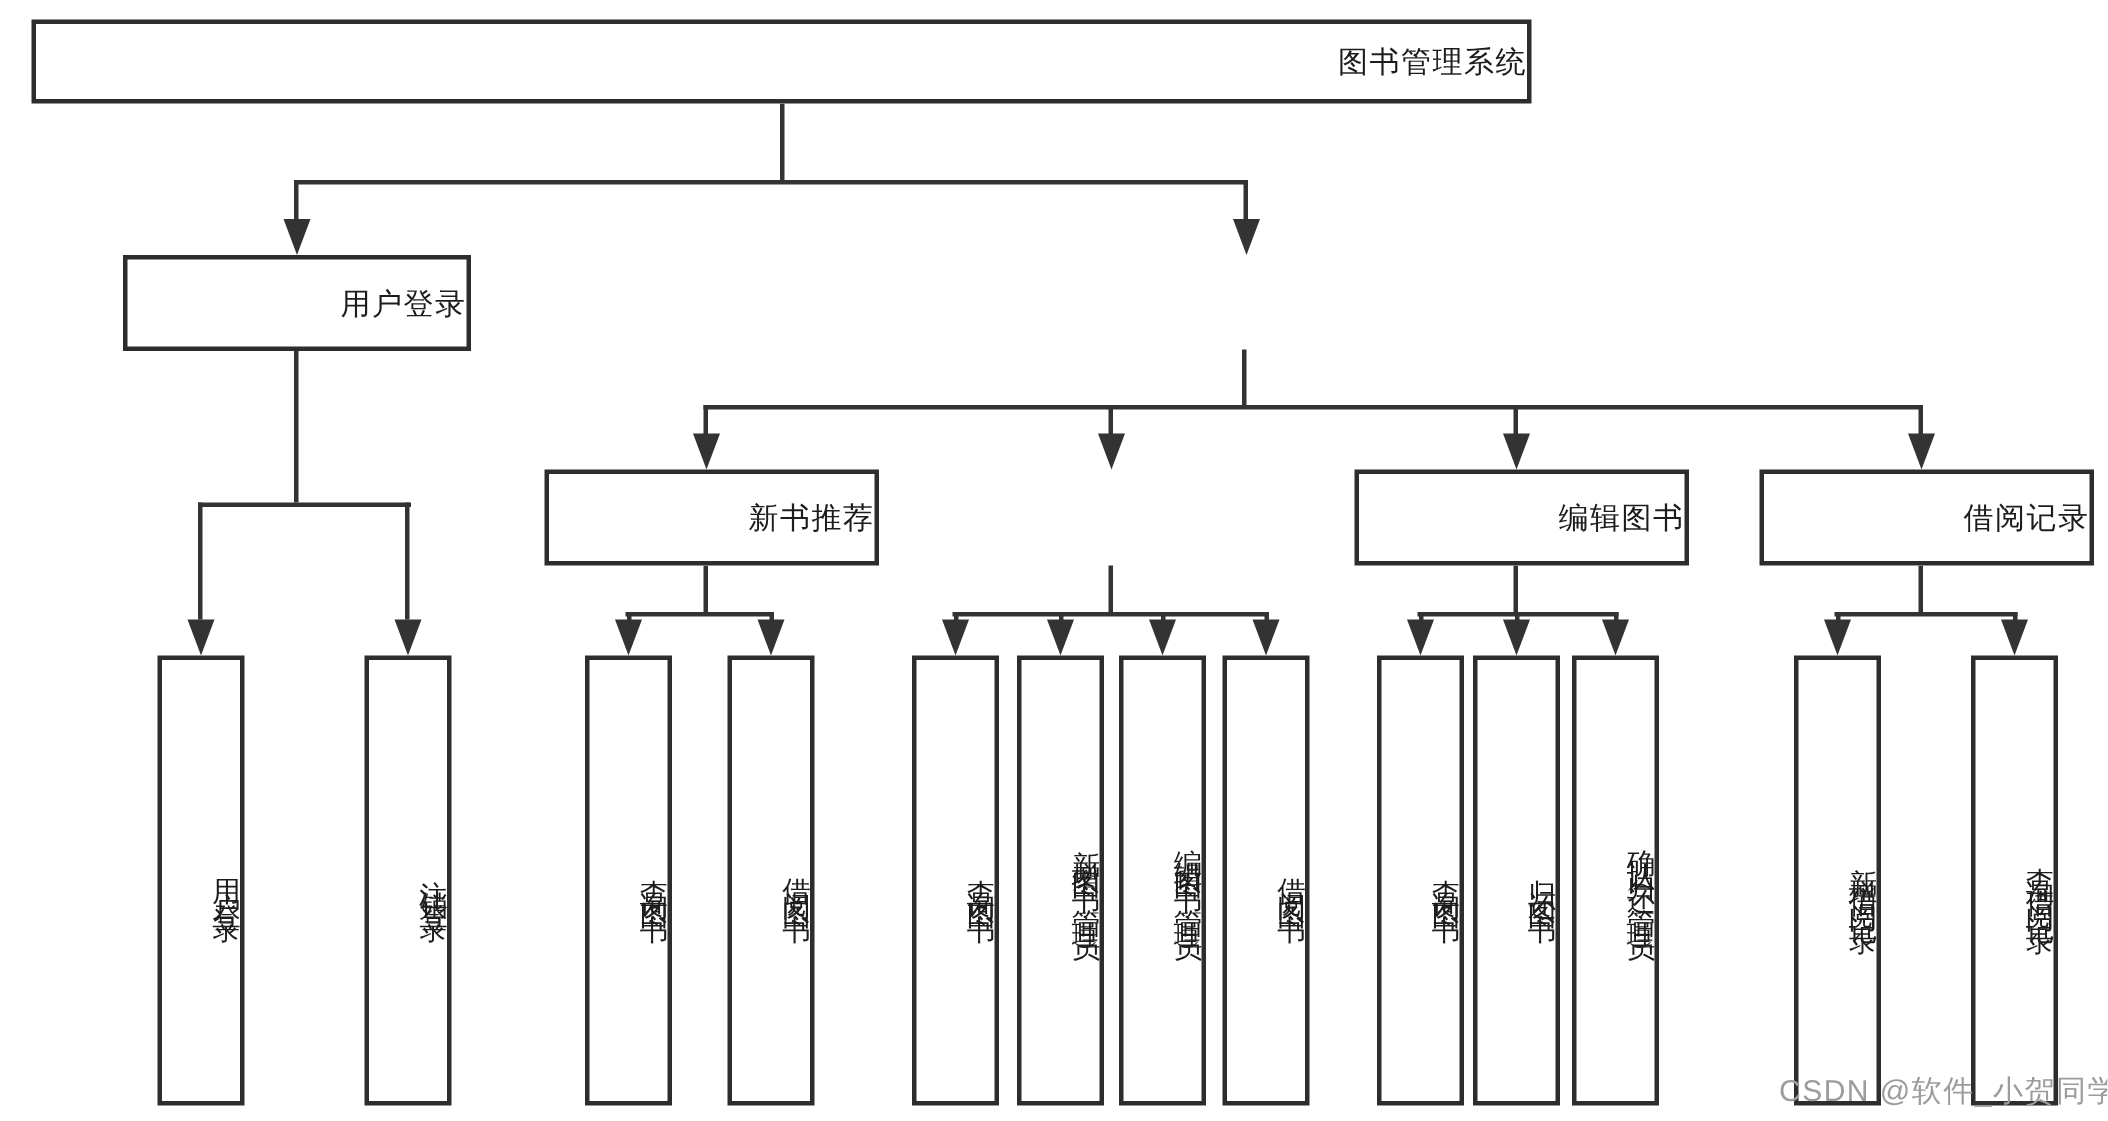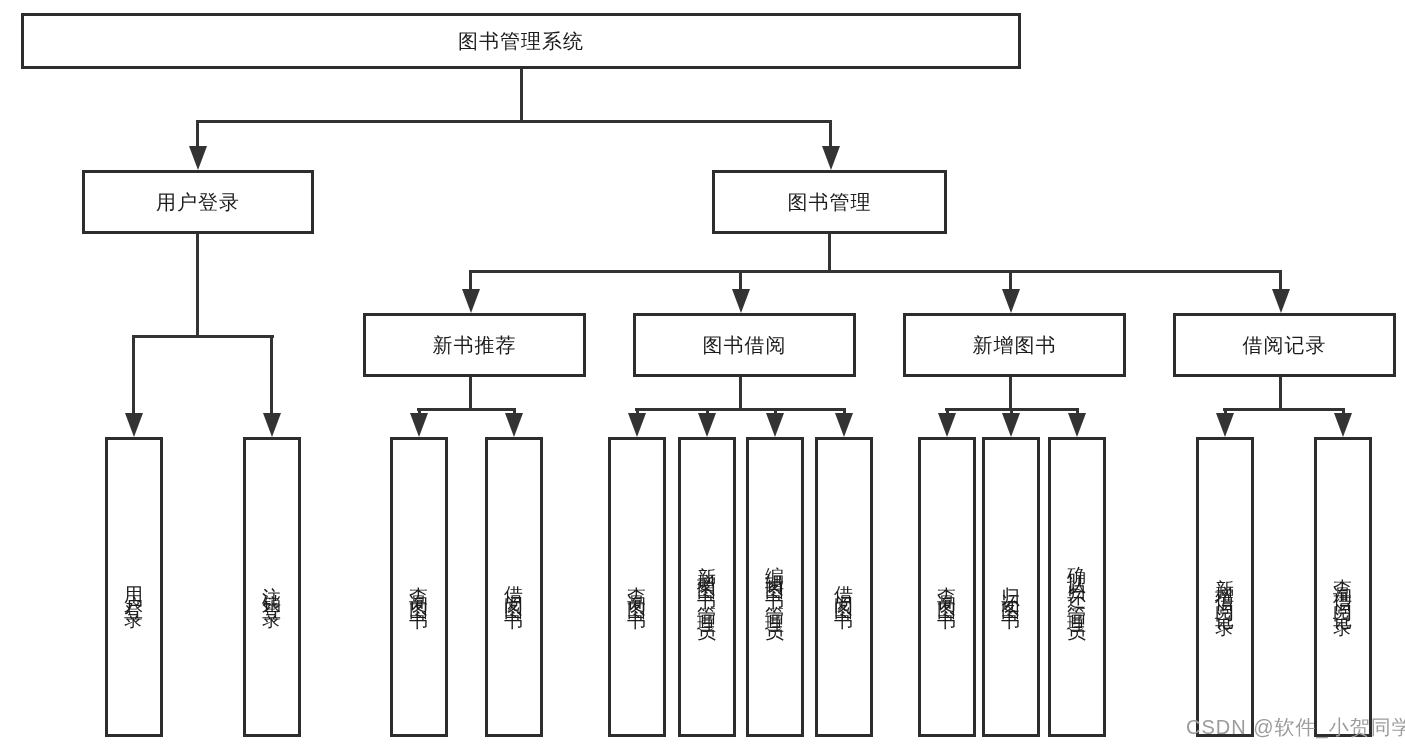--- a/index.html
+++ b/index.html
@@ -21,21 +21,21 @@
     border-top: 24px solid #333333;
   }
   
   .node {
     position: absolute;
     box-sizing: border-box;
     background: #ffffff;
     border: 3px solid #2d2d2d;
     display: flex;
     align-items: center;
-    justify-content: center;
+    justify-content: flex-end;
     color: #1c1c1c;
     font-size: 20px;
     letter-spacing: 1px;
   }
   .root  { left: 21px;  top: 13px;  width: 1000px; height: 56px; }
   .lvl2  { top: 170px;  height: 64px; }
   .lvl3  { top: 313px;  height: 64px; width: 223px; }
   .leaf  { top: 437px;  height: 300px; width: 58px; }
   .vtext {
     writing-mode: vertical-rl;
@@ -120,32 +120,26 @@
   <div class="vline" style="left:1342px; top:408px; height:6px;"></div>
   <div class="arrow" style="left:1334px; top:413px;"></div>
 
   <div class="node root">
     <span>图书管理系统</span>
   </div>
 
   <div class="node lvl2" style="left:82px; width:232px;">
     <span>用户登录</span>
   </div>
-  <div class="node lvl2" style="left:712px; width:235px;">
-    <span>图书管理</span>
-  </div>
 
   <div class="node lvl3" style="left:363px;">
     <span>新书推荐</span>
   </div>
-  <div class="node lvl3" style="left:633px;">
-    <span>图书借阅</span>
-  </div>
   <div class="node lvl3" style="left:903px;">
-    <span>新增图书</span>
+    <span>编辑图书</span>
   </div>
   <div class="node lvl3" style="left:1173px;">
     <span>借阅记录</span>
   </div>
 
   <div class="node leaf" style="left:105px;">
     <span class="vtext">用户登录</span>
   </div>
   <div class="node leaf" style="left:243px;">
     <span class="vtext">注销登录</span>

